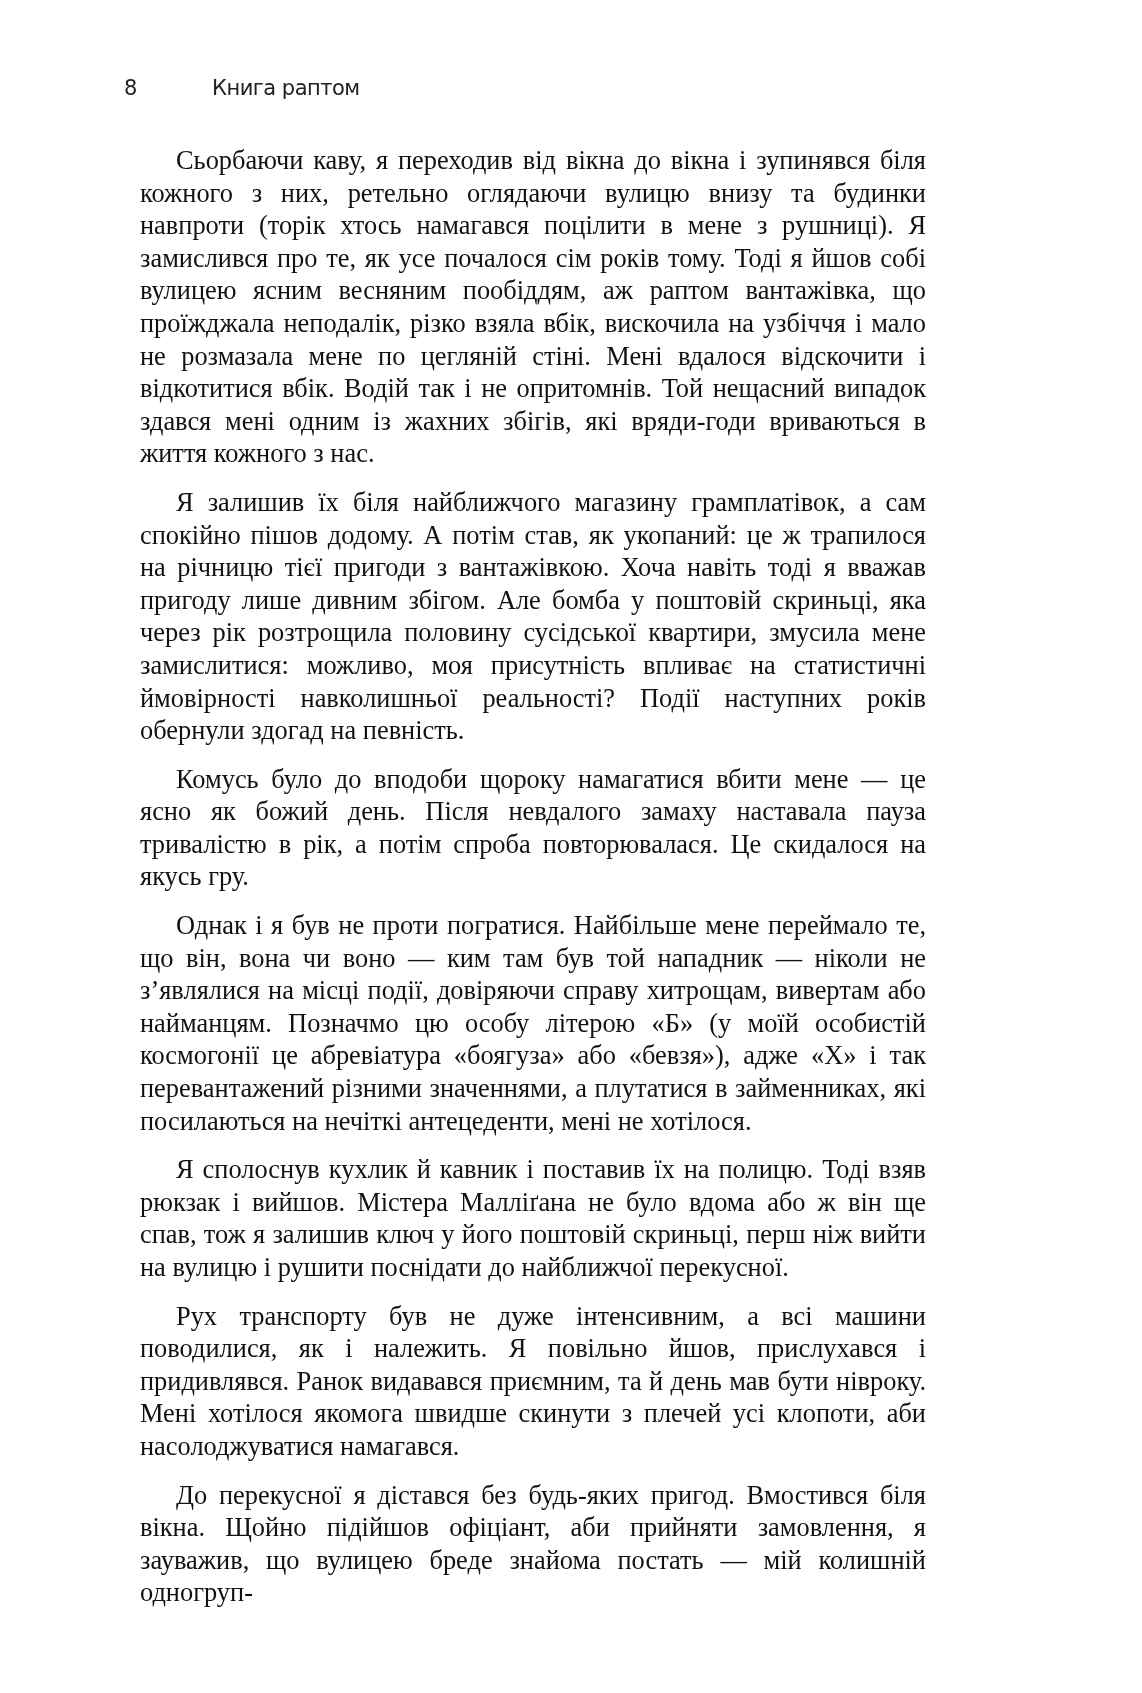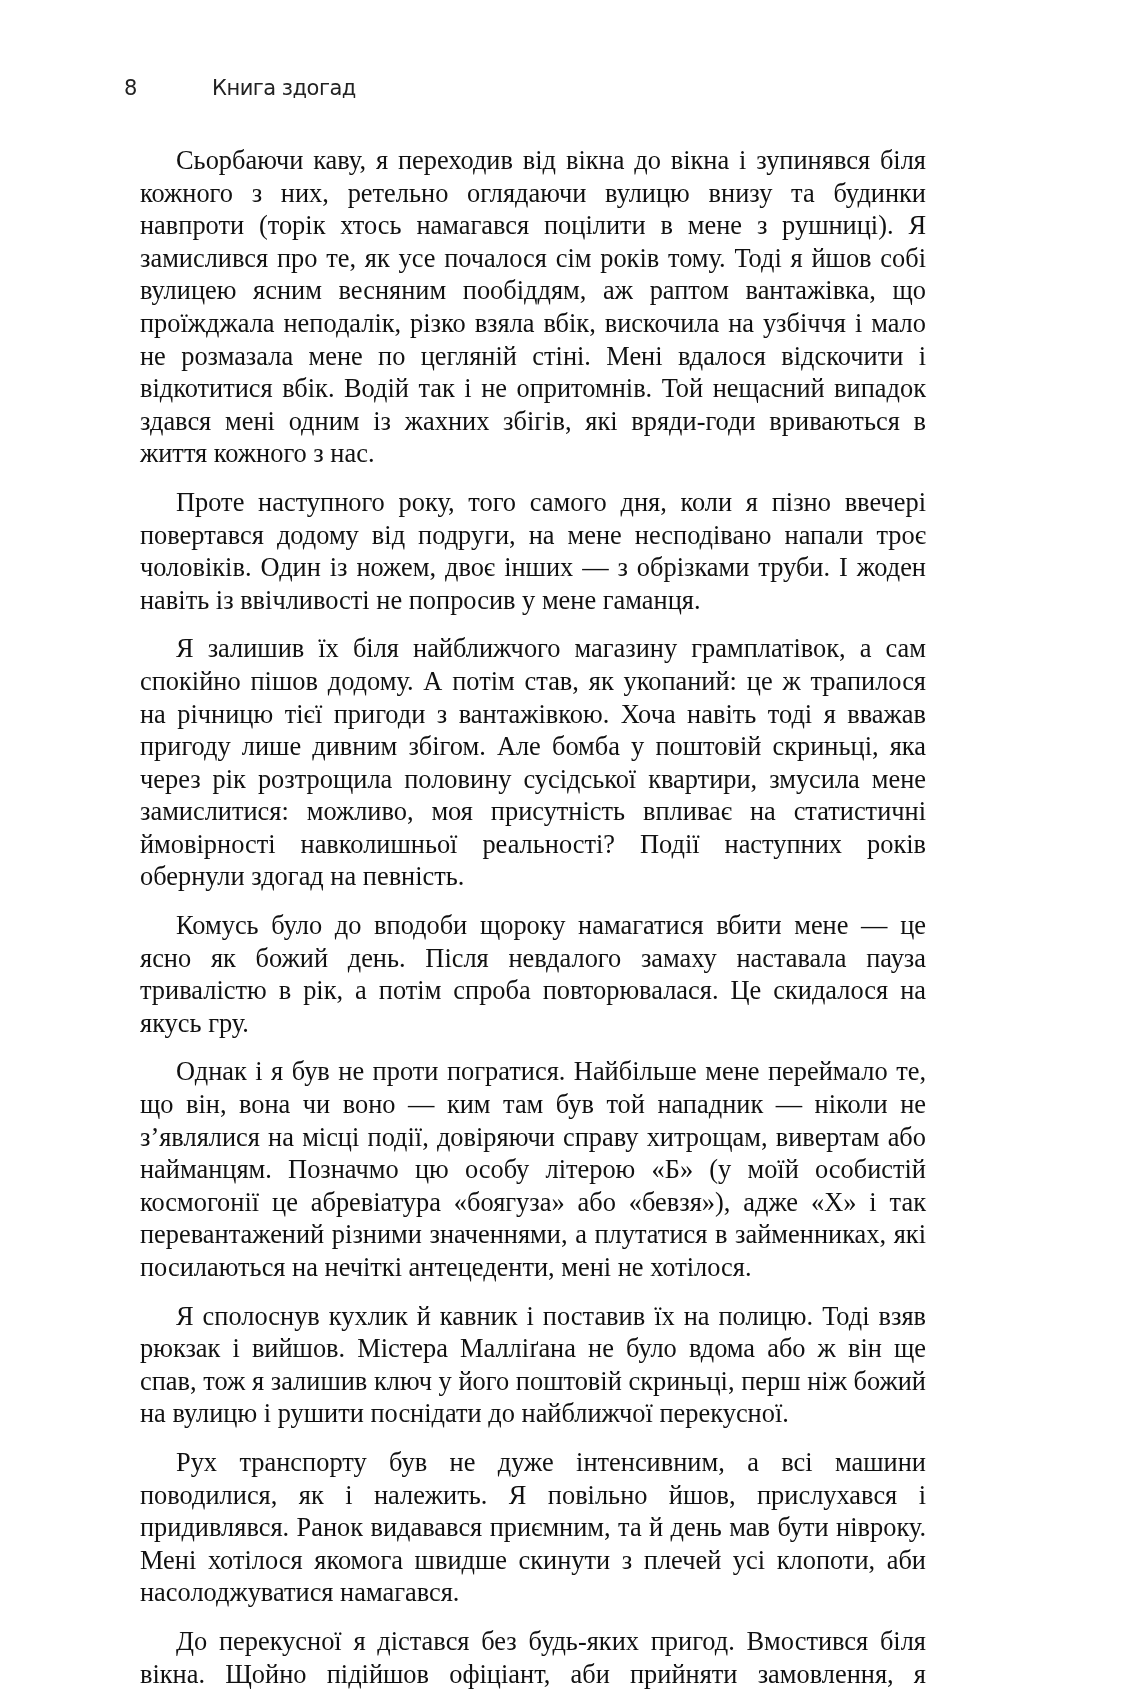--- a/index.html
+++ b/index.html
@@ -6,25 +6,24 @@
     body { width: 1142px; height: 1693px; position: relative; overflow: hidden; }
     .header { position: absolute; top: 76px; left: 124px; font-family: "DejaVu Sans", sans-serif; font-size: 21px; color: #222; letter-spacing: -0.5px; }
     .header .num { display: inline-block; width: 88px; }
     .content { position: absolute; top: 128px; left: 124px; width: 818px; font-family: "Liberation Serif", serif; font-size: 26.4px; line-height: 32.6px; color: #111; text-align: justify; hyphens: manual; }
     .content p { margin: 16px; text-indent: 36px; }
   </style>
 </head>
 <body>
 
 <div class="header">
-  <span class="num">8</span><span>Книга здогад</span>
+  <span class="num">8</span><span>Книга раптом</span>
 </div>
 
 <div class="content">
   <p>Сьорбаючи каву, я переходив від вікна до вікна і зупинявся біля кожного з них, ретельно оглядаючи вулицю внизу та будинки навпроти (торік хтось намагався поцілити в мене з рушниці). Я замислився про те, як усе почалося сім років тому. Тоді я йшов собі вулицею ясним весняним пообіддям, аж раптом вантажівка, що проїжджала неподалік, різко взяла вбік, вискочила на узбіччя і мало не розмазала мене по цегляній стіні. Мені вдалося відскочити і відкотитися вбік. Водій так і не опритомнів. Той нещасний випадок здався мені одним із жахних збігів, які вряди-годи вриваються в життя кожного з нас.</p>
-  <p>Проте наступного року, того самого дня, коли я пізно ввечері повертався додому від подруги, на мене несподівано напали троє чоловіків. Один із ножем, двоє інших — з обрізками труби. І жоден навіть із ввічливості не попросив у мене гаманця.</p>
   <p>Я залишив їх біля найближчого магазину грамплатівок, а сам спокійно пішов додому. А потім став, як укопаний: це ж трапилося на річницю тієї пригоди з вантажівкою. Хоча навіть тоді я вважав пригоду лише дивним збігом. Але бомба у поштовій скриньці, яка через рік розтрощила половину сусідської квартири, змусила мене замислитися: можливо, моя присутність впливає на статистичні ймовірності навколишньої реальності? Події наступних років обернули здогад на певність.</p>
   <p>Комусь було до вподоби щороку намагатися вбити мене — це ясно як божий день. Після невдалого замаху наставала пауза тривалістю в рік, а потім спроба повторювалася. Це скидалося на якусь гру.</p>
   <p>Однак і я був не проти погратися. Найбільше мене переймало те, що він, вона чи воно — ким там був той нападник — ніколи не з’являлися на місці події, довіряючи справу хитрощам, вивертам або найманцям. Позначмо цю особу літерою «Б» (у моїй особистій космогонії це абревіатура «боягуза» або «бевзя»), адже «Х» і так перевантажений різними значеннями, а плутатися в займенниках, які посилаються на нечіткі антецеденти, мені не хотілося.</p>
-  <p>Я сполоснув кухлик й кавник і поставив їх на полицю. Тоді взяв рюкзак і вийшов. Містера Малліґана не було вдома або ж він ще спав, тож я залишив ключ у його поштовій скриньці, перш ніж божий на вулицю і рушити поснідати до найближчої перекусної.</p>
+  <p>Я сполоснув кухлик й кавник і поставив їх на полицю. Тоді взяв рюкзак і вийшов. Містера Малліґана не було вдома або ж він ще спав, тож я залишив ключ у його поштовій скриньці, перш ніж вийти на вулицю і рушити поснідати до найближчої перекусної.</p>
   <p>Рух транспорту був не дуже інтенсивним, а всі машини поводилися, як і належить. Я повільно йшов, прислухався і придивлявся. Ранок видавався приємним, та й день мав бути нівроку. Мені хотілося якомога швидше скинути з плечей усі клопоти, аби насолоджуватися намагався.</p>
-  <p>До перекусної я дістався без будь-яких пригод. Вмостився біля вікна. Щойно підійшов офіціант, аби прийняти замовлення, я зауважив, що вулицею бреде знайома постать — мій спокійно одногруп-</p>
+  <p>До перекусної я дістався без будь-яких пригод. Вмостився біля вікна. Щойно підійшов офіціант, аби прийняти замовлення, я зауважив, що вулицею бреде знайома постать — мій колишній одногруп-</p>
 </div>
 
 </body></html>

